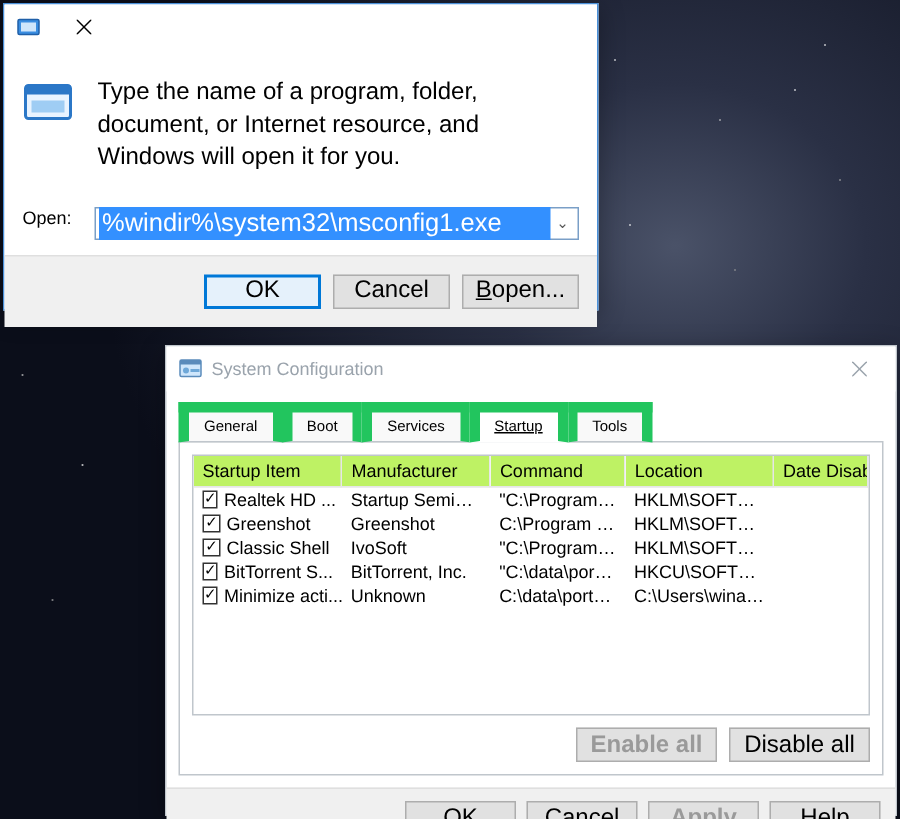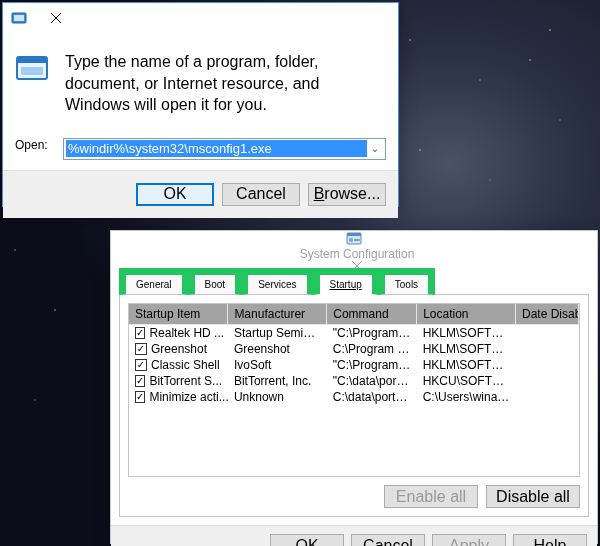--- a/index.html
+++ b/index.html
@@ -54,21 +54,20 @@
     height: 30px;
     display: flex;
     align-items: center;
     padding: 0 2px 0 8px;
     background: #fff;
     color: #000;
   }
   .sysconfig-window .titlebar {
     background: #fff;
     color: #9aa3ac;
-    flex-direction: column;
   }
   .titlebar .icon {
     width: 16px;
     height: 16px;
     margin-right: 6px;
     flex-shrink: 0;
   }
   .titlebar .title {
     flex: 1;
     font-size: 12px;
@@ -106,21 +105,21 @@
     border: 1px solid #7a9fc7;
     height: 22px;
     padding: 0 2px;
     background: #fff;
   }
   .open-input .val {
     flex: 1;
     background: #3390ff;
     color: #fff;
     padding: 1px 2px;
-    font-size: 13px;
+    font-size: 17px;
     font-family: "Segoe UI", Tahoma, sans-serif;
     white-space: nowrap;
     overflow: hidden;
   }
   .open-input .chev {
     width: 16px;
     text-align: center;
     color: #555;
     font-size: 10px;
   }
@@ -191,21 +190,21 @@
     border-collapse: collapse;
     font-size: 12px;
     table-layout: fixed;
   }
   table.startup th {
     text-align: left;
     font-weight: normal;
     padding: 3px 6px;
     border-right: 1px solid #e6e6e6;
     border-bottom: 1px solid #e6e6e6;
-    background: #a3a3a3;
+    background: #bef264;
     white-space: nowrap;
     overflow: hidden;
   }
   table.startup td {
     padding: 1px 6px;
     white-space: nowrap;
     overflow: hidden;
     text-overflow: ellipsis;
   }
   .chkcell { display: flex; align-items: center; gap: 4px; }
@@ -218,21 +217,21 @@
     font-size: 10px;
     line-height: 1;
   }
   .tabbtns {
     display: flex;
     justify-content: flex-end;
     gap: 8px;
     margin-top: 8px;
   }
   .tabbtns .btn { min-width: 94px; }
-  .btn.disabled { color: #9a9a9a; }
+  .btn.disabled { color: #9a9a9a; font-weight: bold; }
   .dlgbtns {
     background: #f0f0f0;
     border-top: 1px solid #dfdfdf;
     padding: 8px 10px;
     display: flex;
     justify-content: flex-end;
     gap: 7px;
   }
   .dlgbtns .btn { min-width: 74px; }
 </style>
@@ -274,21 +273,21 @@
     </div>
   </div>
   <div class="run-buttons">
     <div class="btn default">
         <span>OK</span>
       </div>
     <div class="btn">
         <span>Cancel</span>
       </div>
     <div class="btn">
-      <span><span class="ul">B</span><span>rowse...</span></span>
+      <span><span class="ul">B</span><span>open...</span></span>
     </div>
   </div>
 </div>
 
 <div class="window sysconfig-window">
   <div class="titlebar">
     <span class="icon">
       <svg viewBox="0 0 16 16">
           <rect x="1" y="2" width="14" height="11" rx="1" fill="#cfe6fb" stroke="#5a8bbb"></rect>
           <rect x="1" y="2" width="14" height="3" fill="#5a8bbb"></rect>

